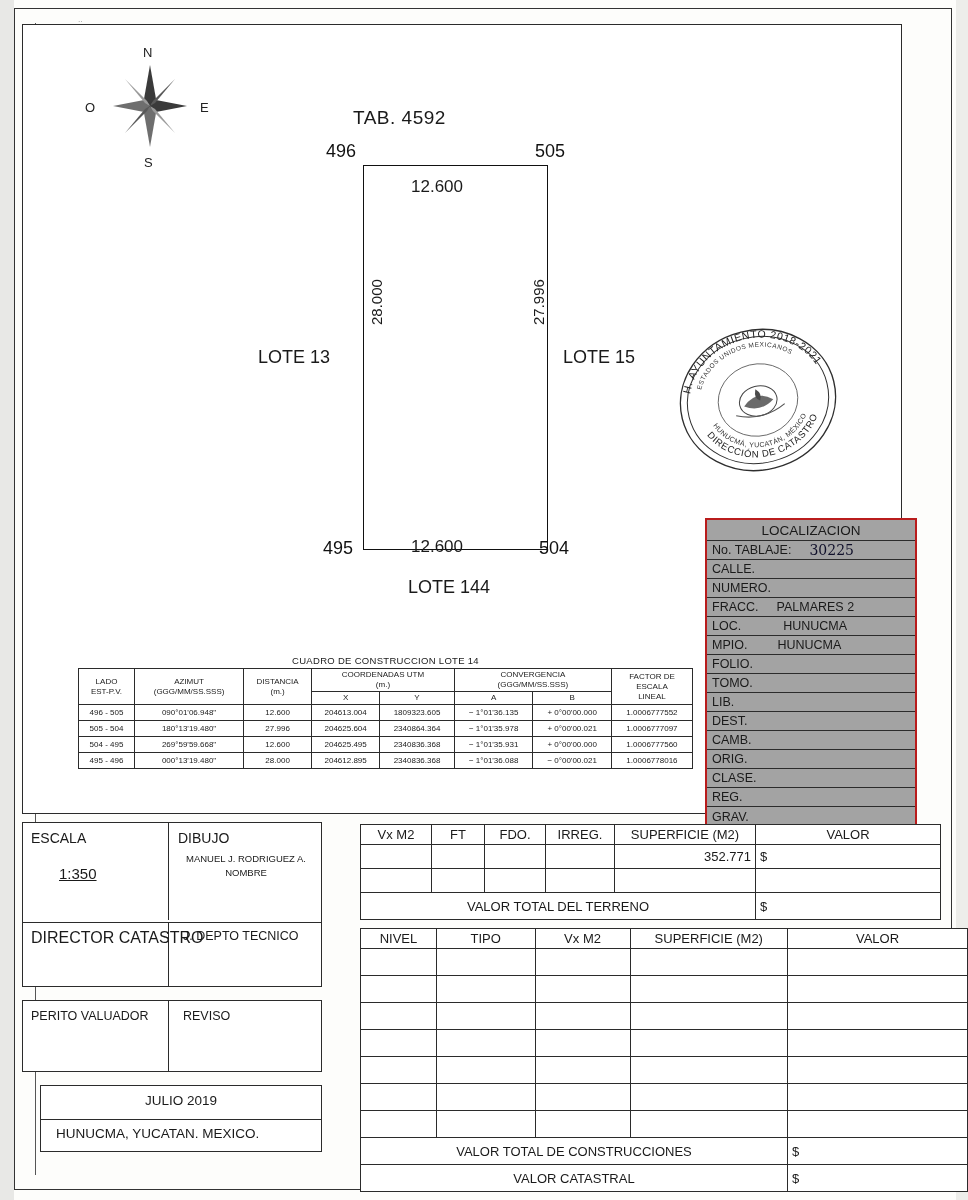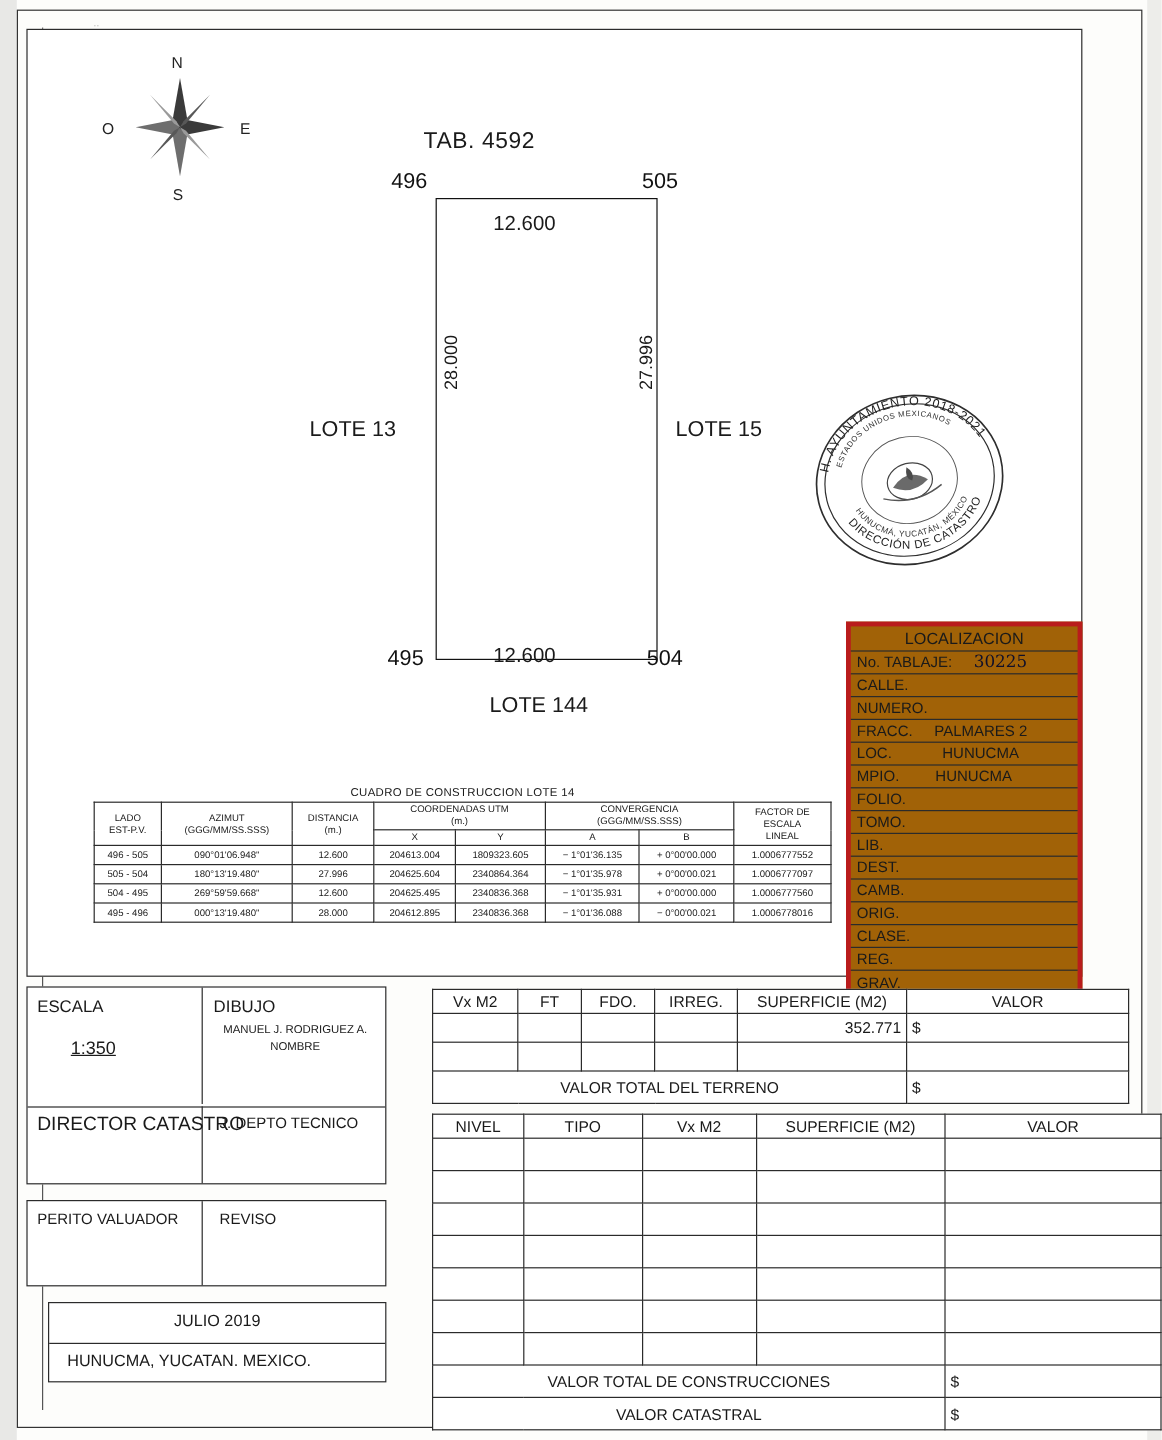--- a/index.html
+++ b/index.html
@@ -140,24 +140,24 @@
     position: absolute;
     left: 650px; top: 290px;
     width: 170px; height: 170px;
   }
   .seal svg { position: absolute; left:0; top:0; }
 
   
   .loc {
     position: absolute;
     left: 705px; top: 518px;
-    width: 197px;
-    border: 4px solid #b91c1c;
+    width: 212px;
+    border: 2px solid #b91c1c;
     box-sizing: border-box;
-    background: #a16207;
+    background: #a3a3a3;
     font-size: 12.5px;
   }
   .loc .loc-title {
     text-align: center;
     padding: 3px 0 2px;
     font-size: 13.5px;
     border-bottom: 1px solid #2b2b2b;
   }
   .loc .row {
     display: flex;

